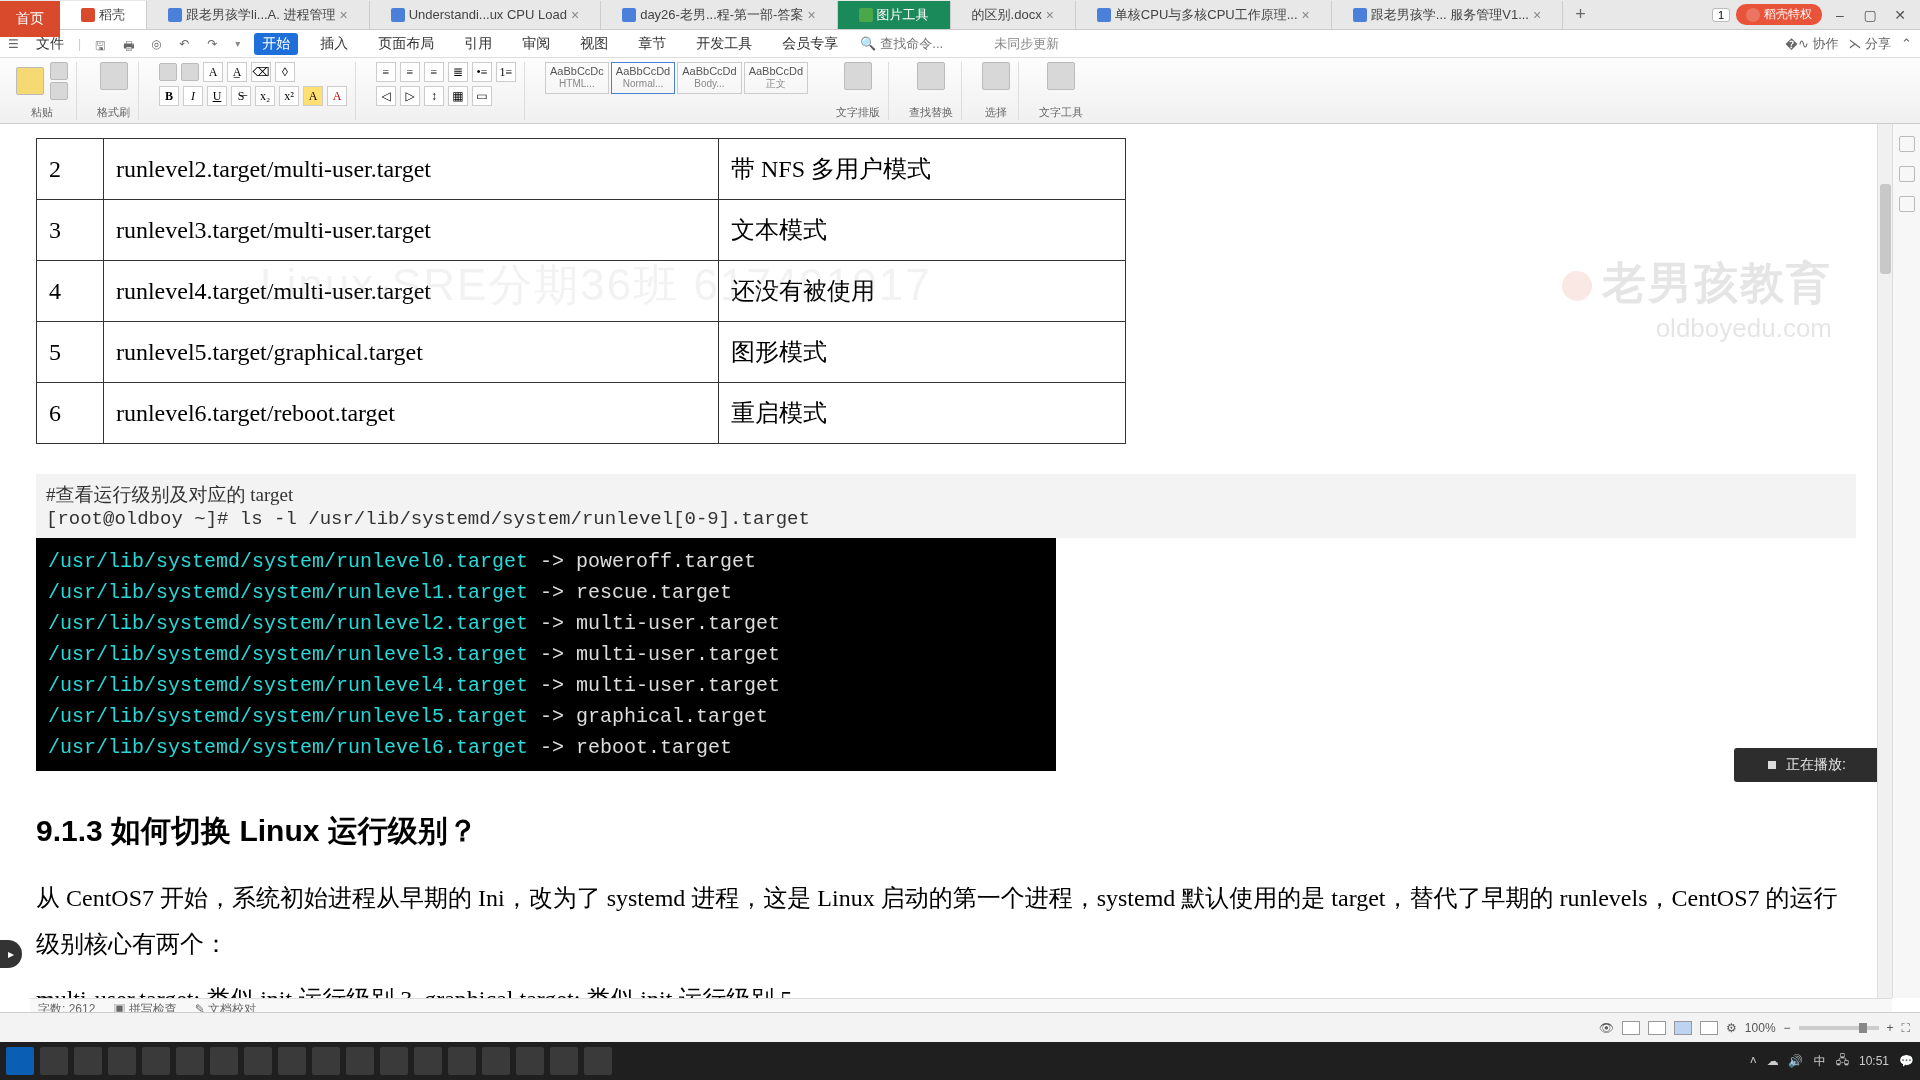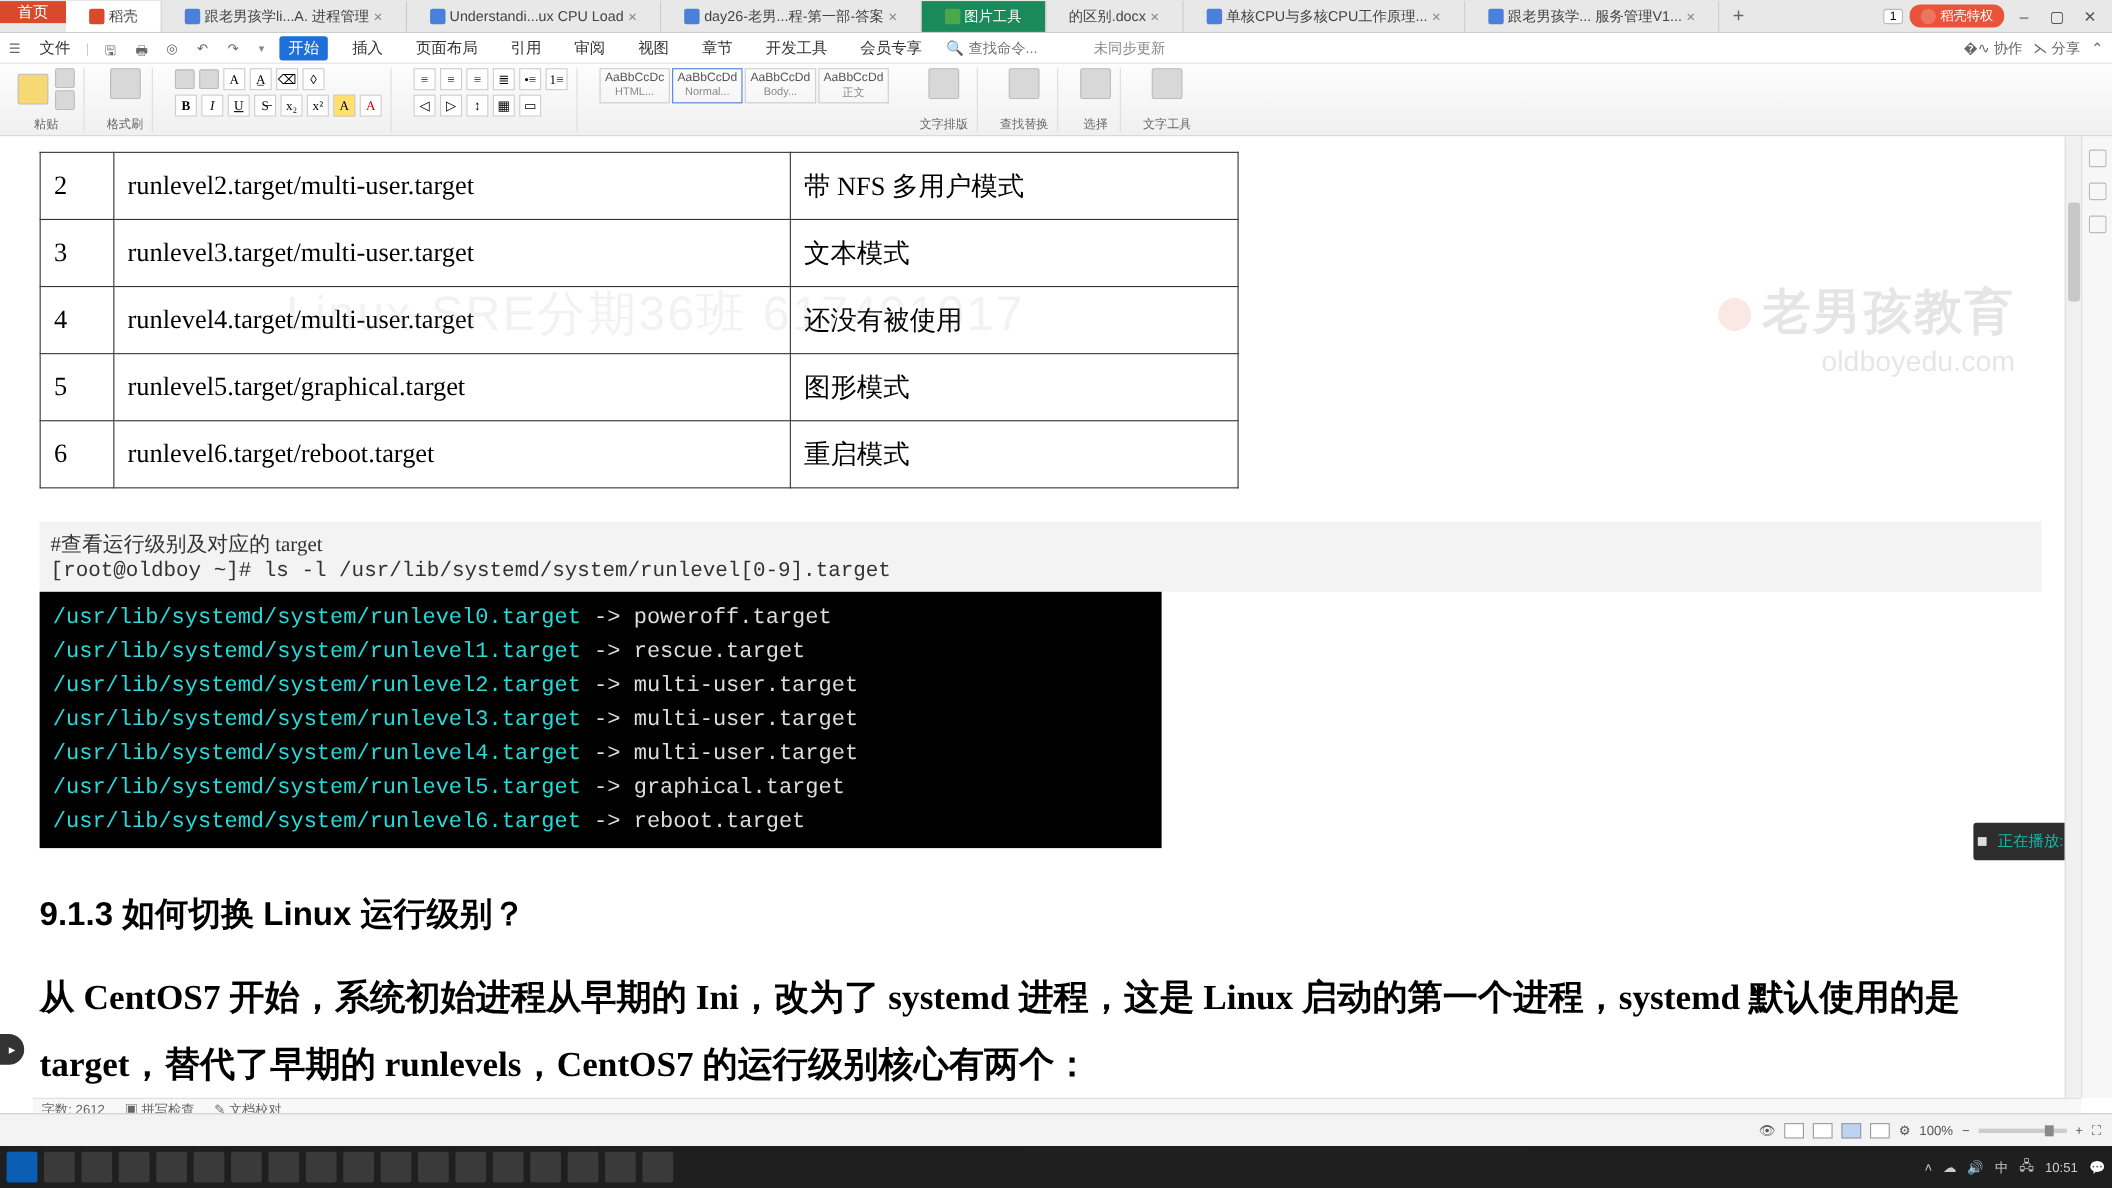--- a/index.html
+++ b/index.html
@@ -55,46 +55,46 @@
   .ghost-num { position:absolute; top:132px; left:260px; font-size:44px; color:#999; opacity:.12; letter-spacing:2px; pointer-events:none; font-family:Arial; }
   table.rl { border-collapse:collapse; width:1090px; margin-top:4px; }
   table.rl td { border:1px solid #333; padding:14px 12px; font-size:24px; font-family:"Times New Roman","SimSun",serif; }
   table.rl td.cn { font-family:"SimSun","Microsoft YaHei"; }
   .codeblock { margin-top:30px; background:#f3f3f3; padding:8px 10px; font-size:19px; font-family:"Courier New",monospace; color:#333; }
   .codeblock .cn { font-family:"SimSun"; }
   .term { background:#000; width:1020px; padding:8px 12px; font-family:"Courier New",monospace; font-size:20px; line-height:1.55; margin-top:0; }
   .term .p { color:#29d9d9; }
   .term .a { color:#ddd; }
   .h913 { font-size:30px; font-weight:600; margin-top:40px; margin-bottom:24px; }
-  .para { font-size:32px; line-height:1.9; font-family:"SimSun","Microsoft YaHei";font-weight:bold; }
+  .para { font-size:24px; line-height:1.9; font-family:"SimSun","Microsoft YaHei"; }
   
   .rsidebar { position:absolute; right:0; top:124px; bottom:30px; width:28px; background:#f7f7f7; border-left:1px solid #ddd; display:flex; flex-direction:column; align-items:center; gap:14px; padding-top:12px; }
   .rsico { width:16px; height:16px; border:1px solid #bbb; border-radius:2px; }
   .scrollbar { position:absolute; right:27px; top:124px; bottom:30px; width:16px; background:#f0f0f0; border-left:1px solid #ddd; }
   .sthumb { position:absolute; left:2px; right:2px; top:60px; height:90px; background:#c8c8c8; border-radius:3px; }
   
   .status { position:absolute; left:0; right:0; bottom:0; height:30px; background:#f3f3f3; border-top:1px solid #ccc; display:flex; align-items:center; padding:0 10px; font-size:12px; color:#555; gap:14px; }
   .status .sright { margin-left:auto; display:flex; align-items:center; gap:8px; }
   .vbtn { width:18px; height:14px; border:1px solid #999; background:#fff; }
   .vbtn.act { background:#bcd4f0; }
   .zslider { width:80px; height:4px; background:#ccc; position:relative; }
   .zslider::after { content:""; position:absolute; left:60px; top:-3px; width:8px; height:10px; background:#888; }
   
   .selrow { position:absolute; left:30px; bottom:30px; height:22px; display:flex; align-items:center; gap:18px; font-size:12px; color:#666; background:#f8f8f8; right:28px; border-top:1px solid #ddd; padding:0 8px; }
   
-  .tooltip { position:absolute; right:40px; top:748px; background:#2d2d2d; color:#14b8a6; font-size:14px; padding:8px 4px; border-radius:3px; }
+  .tooltip { position:absolute; right:40px; top:748px; background:#2d2d2d; color:#e5e5e5; font-size:14px; padding:8px 34px; border-radius:3px; }
   .tooltip::before { content:""; width:8px; height:8px; background:#ddd; display:inline-block; margin-right:10px; }
   .taskbar-inner { position:fixed; left:0; right:0; bottom:0; height:38px; background:#1f1f1f; display:flex; align-items:center; padding:0 6px; gap:6px; }
   .tbico { width:28px; height:28px; background:#3a3a3a; border-radius:2px; }
   .tbico.win { background:#0a5fb5; }
   .tbright { margin-left:auto; display:flex; align-items:center; gap:10px; color:#ccc; font-size:12px; }
   .clock { text-align:center; line-height:1.2; }
   
   .pinbtn { position:absolute; left:0; top:940px; width:22px; height:28px; background:#333; border-radius:0 14px 14px 0; display:flex; align-items:center; justify-content:center; color:#fff; font-size:12px; }
-  .redtab { position:fixed; left:0; top:1px; width:60px; height:20px; background:#d94a2c; color:#fff; display:flex; align-items:center; justify-content:center; font-size:14px; z-index:5; }
+  .redtab { position:fixed; left:0; top:1px; width:60px; height:36px; background:#d94a2c; color:#fff; display:flex; align-items:center; justify-content:center; font-size:14px; z-index:5; }
   
   .status { bottom:38px; }
   .selrow { bottom:60px; }
   .canvas-wrap { bottom:82px; }
   .rsidebar { bottom:82px; }
   .scrollbar { bottom:82px; }
 </style>
 </head>
 <body>
 

